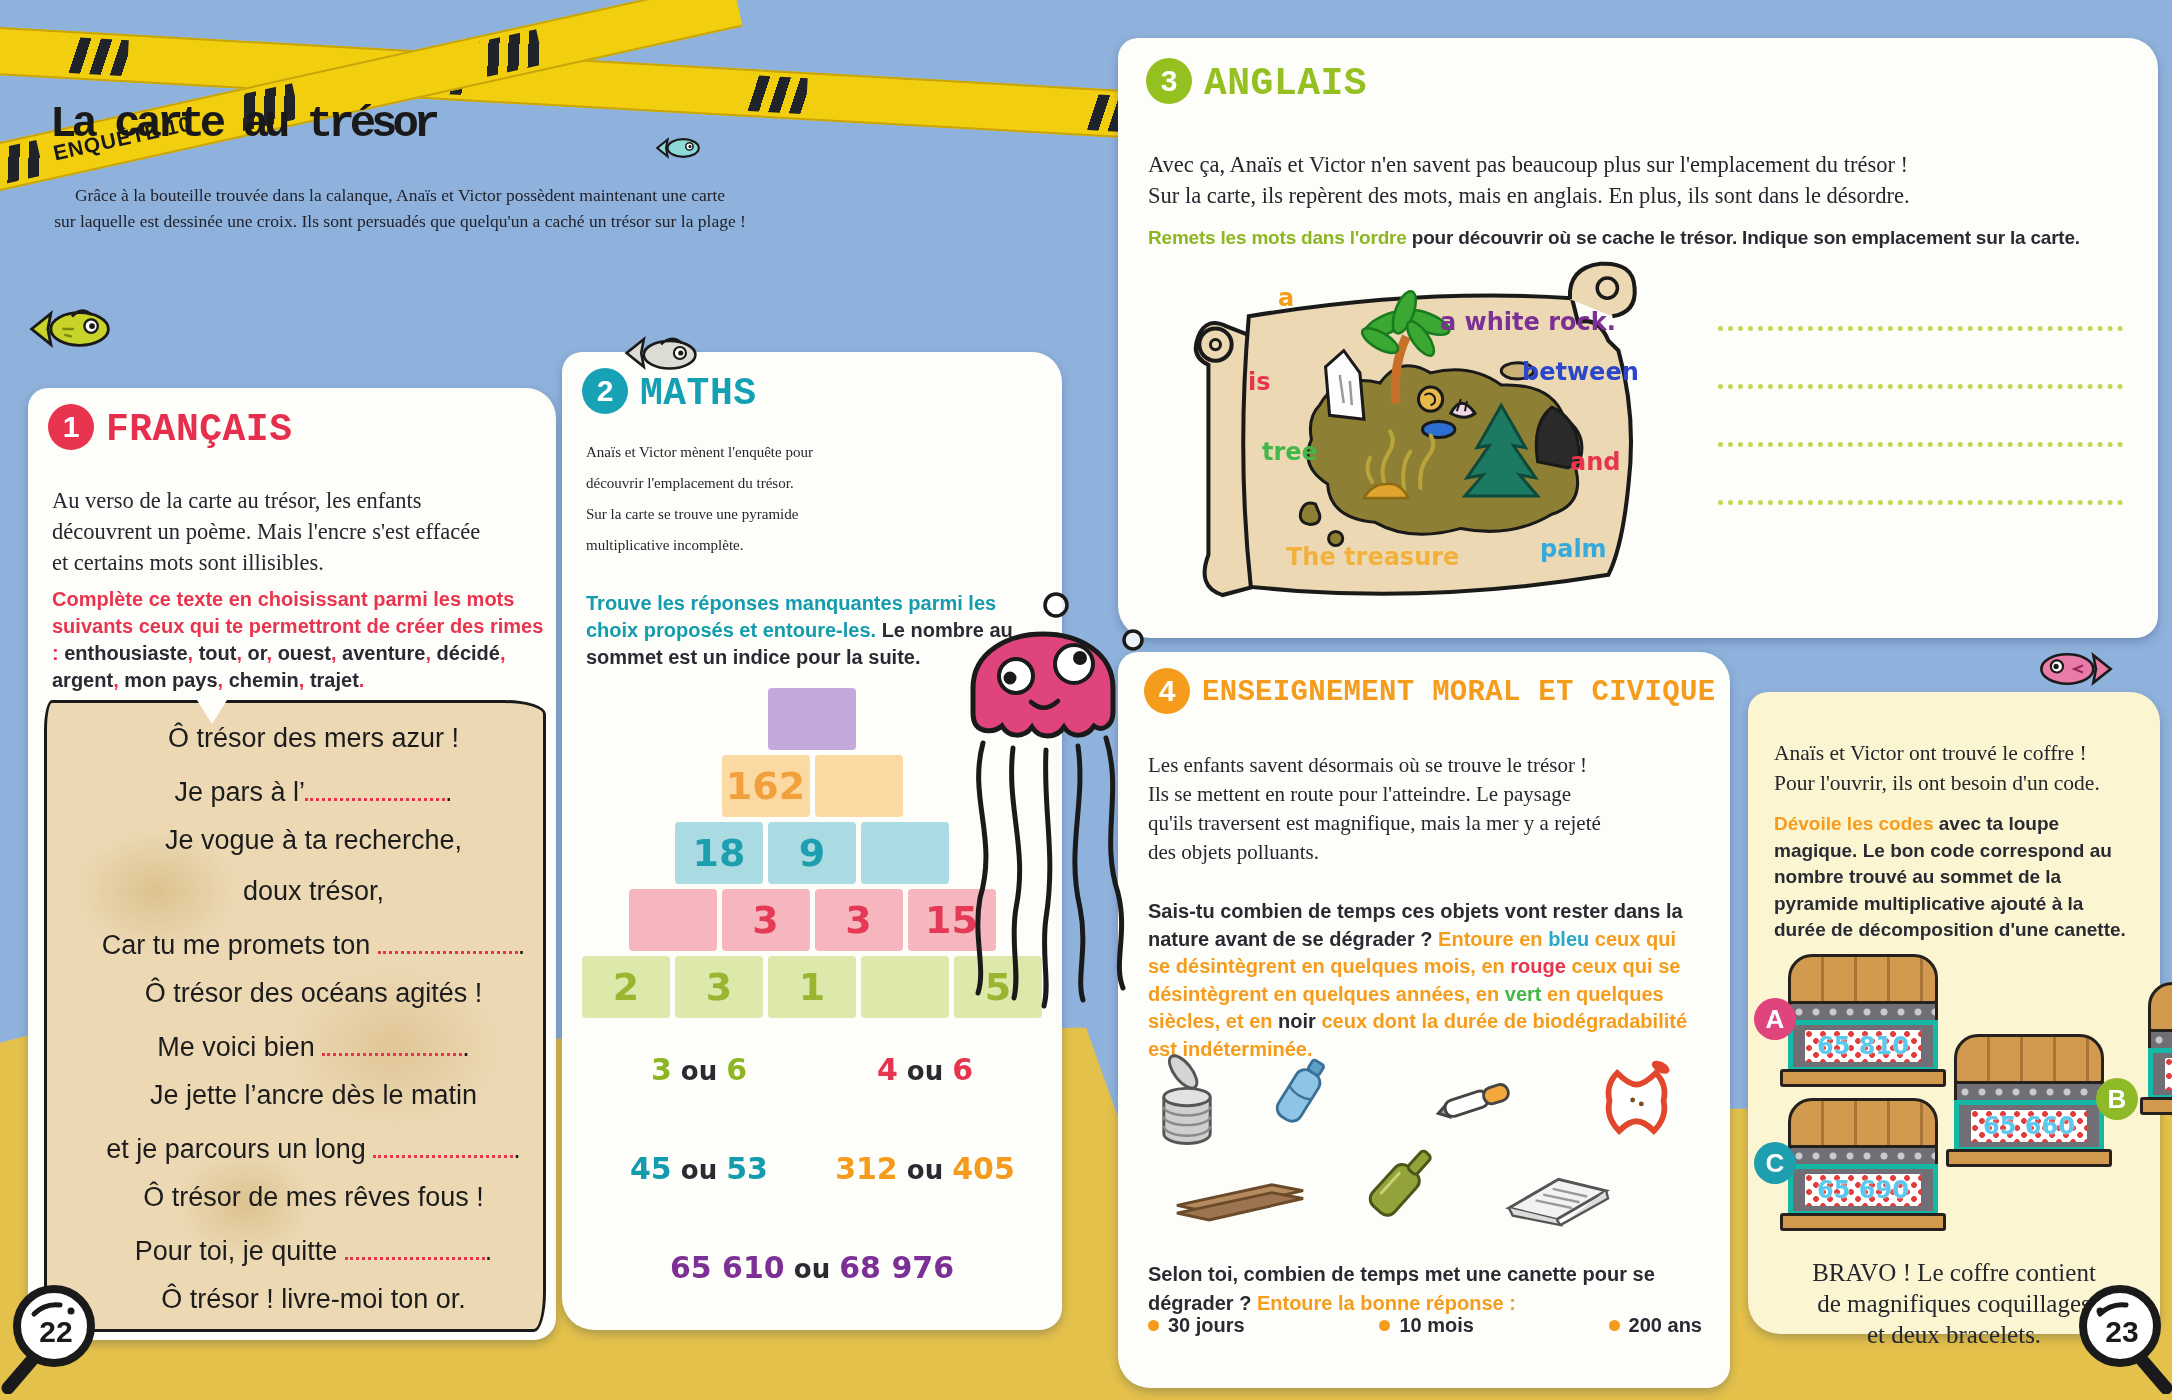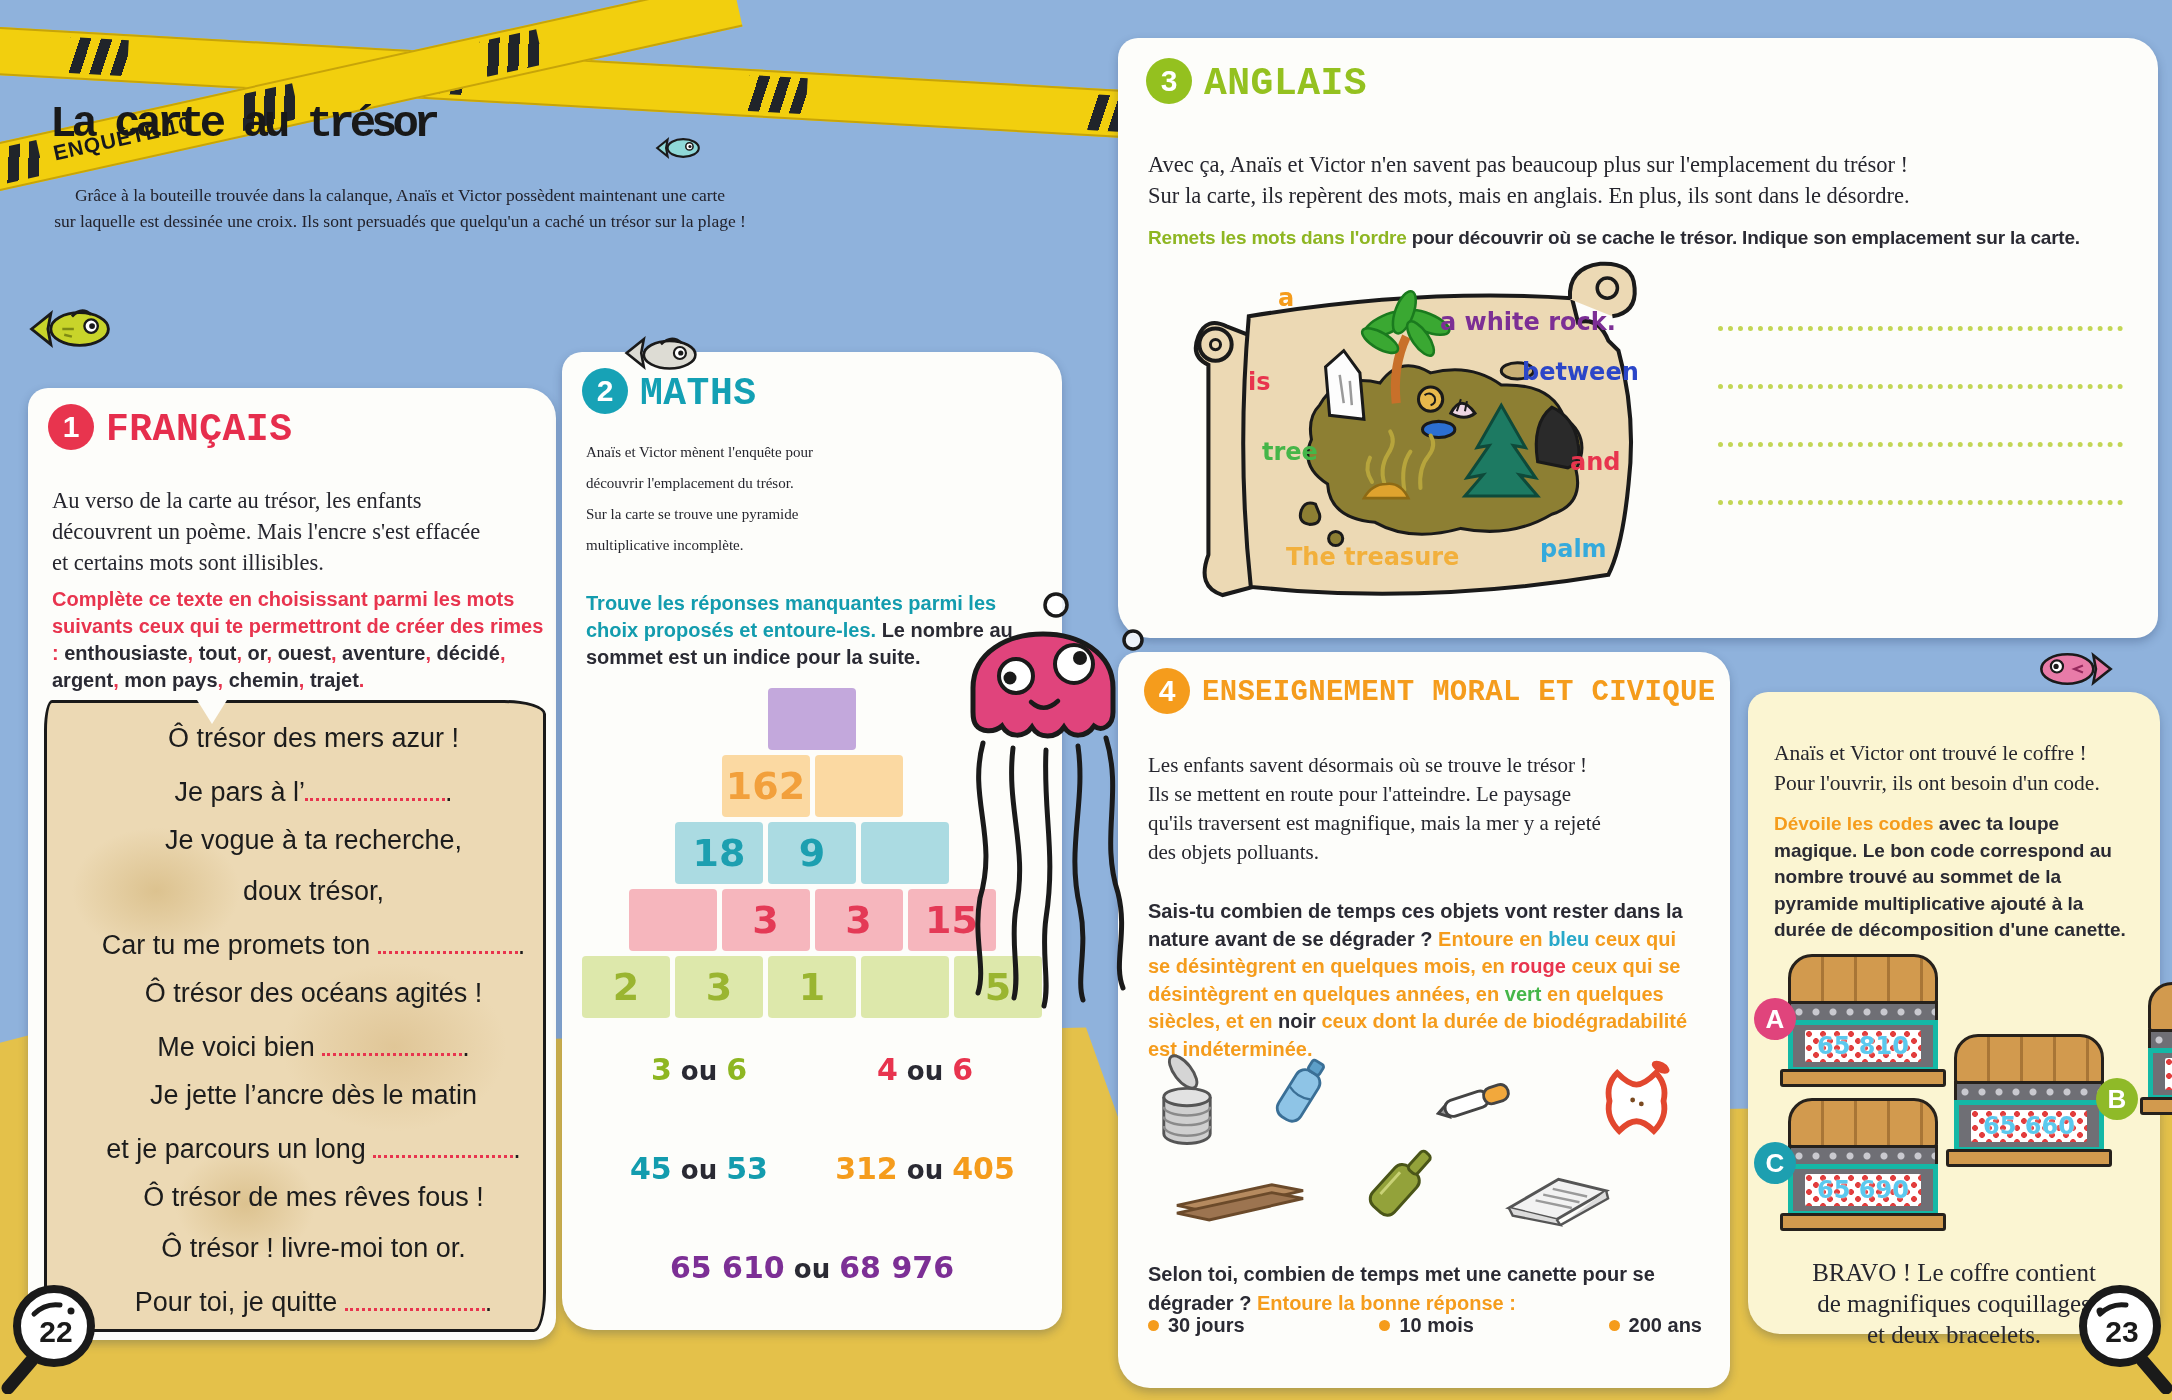--- a/index.html
+++ b/index.html
@@ -197,22 +197,22 @@
           <div class="poem-line"><span>Ô trésor des mers azur !</span></div>
           <div class="poem-line"><span>Je pars à l’</span><span class="blank"></span><span>.</span></div>
           <div class="poem-line"><span>Je vogue à ta recherche,</span></div>
           <div class="poem-line"><span>doux trésor,</span></div>
           <div class="poem-line"><span>Car tu me promets ton </span><span class="blank"></span><span>.</span></div>
           <div class="poem-line"><span>Ô trésor des océans agités !</span></div>
           <div class="poem-line"><span>Me voici bien </span><span class="blank"></span><span>.</span></div>
           <div class="poem-line"><span>Je jette l’ancre dès le matin</span></div>
           <div class="poem-line"><span>et je parcours un long </span><span class="blank"></span><span>.</span></div>
           <div class="poem-line"><span>Ô trésor de mes rêves fous !</span></div>
+          <div class="poem-line"><span>Pour toi, je quitte </span><span class="blank"></span><span>.</span></div>
           <div class="poem-line"><span>Ô trésor ! livre-moi ton or.</span></div>
-          <div class="poem-line"><span>Pour toi, je quitte </span><span class="blank"></span><span>.</span></div>
         </div>
     </div>
   </section>
 
   <section class="panel" id="maths">
     <div class="badge">2</div>
     <div class="sec-title">MATHS</div>
     <p class="serif ma-intro">Anaïs et Victor mènent l'enquête pour
 découvrir l'emplacement du trésor.
 Sur la carte se trouve une pyramide

